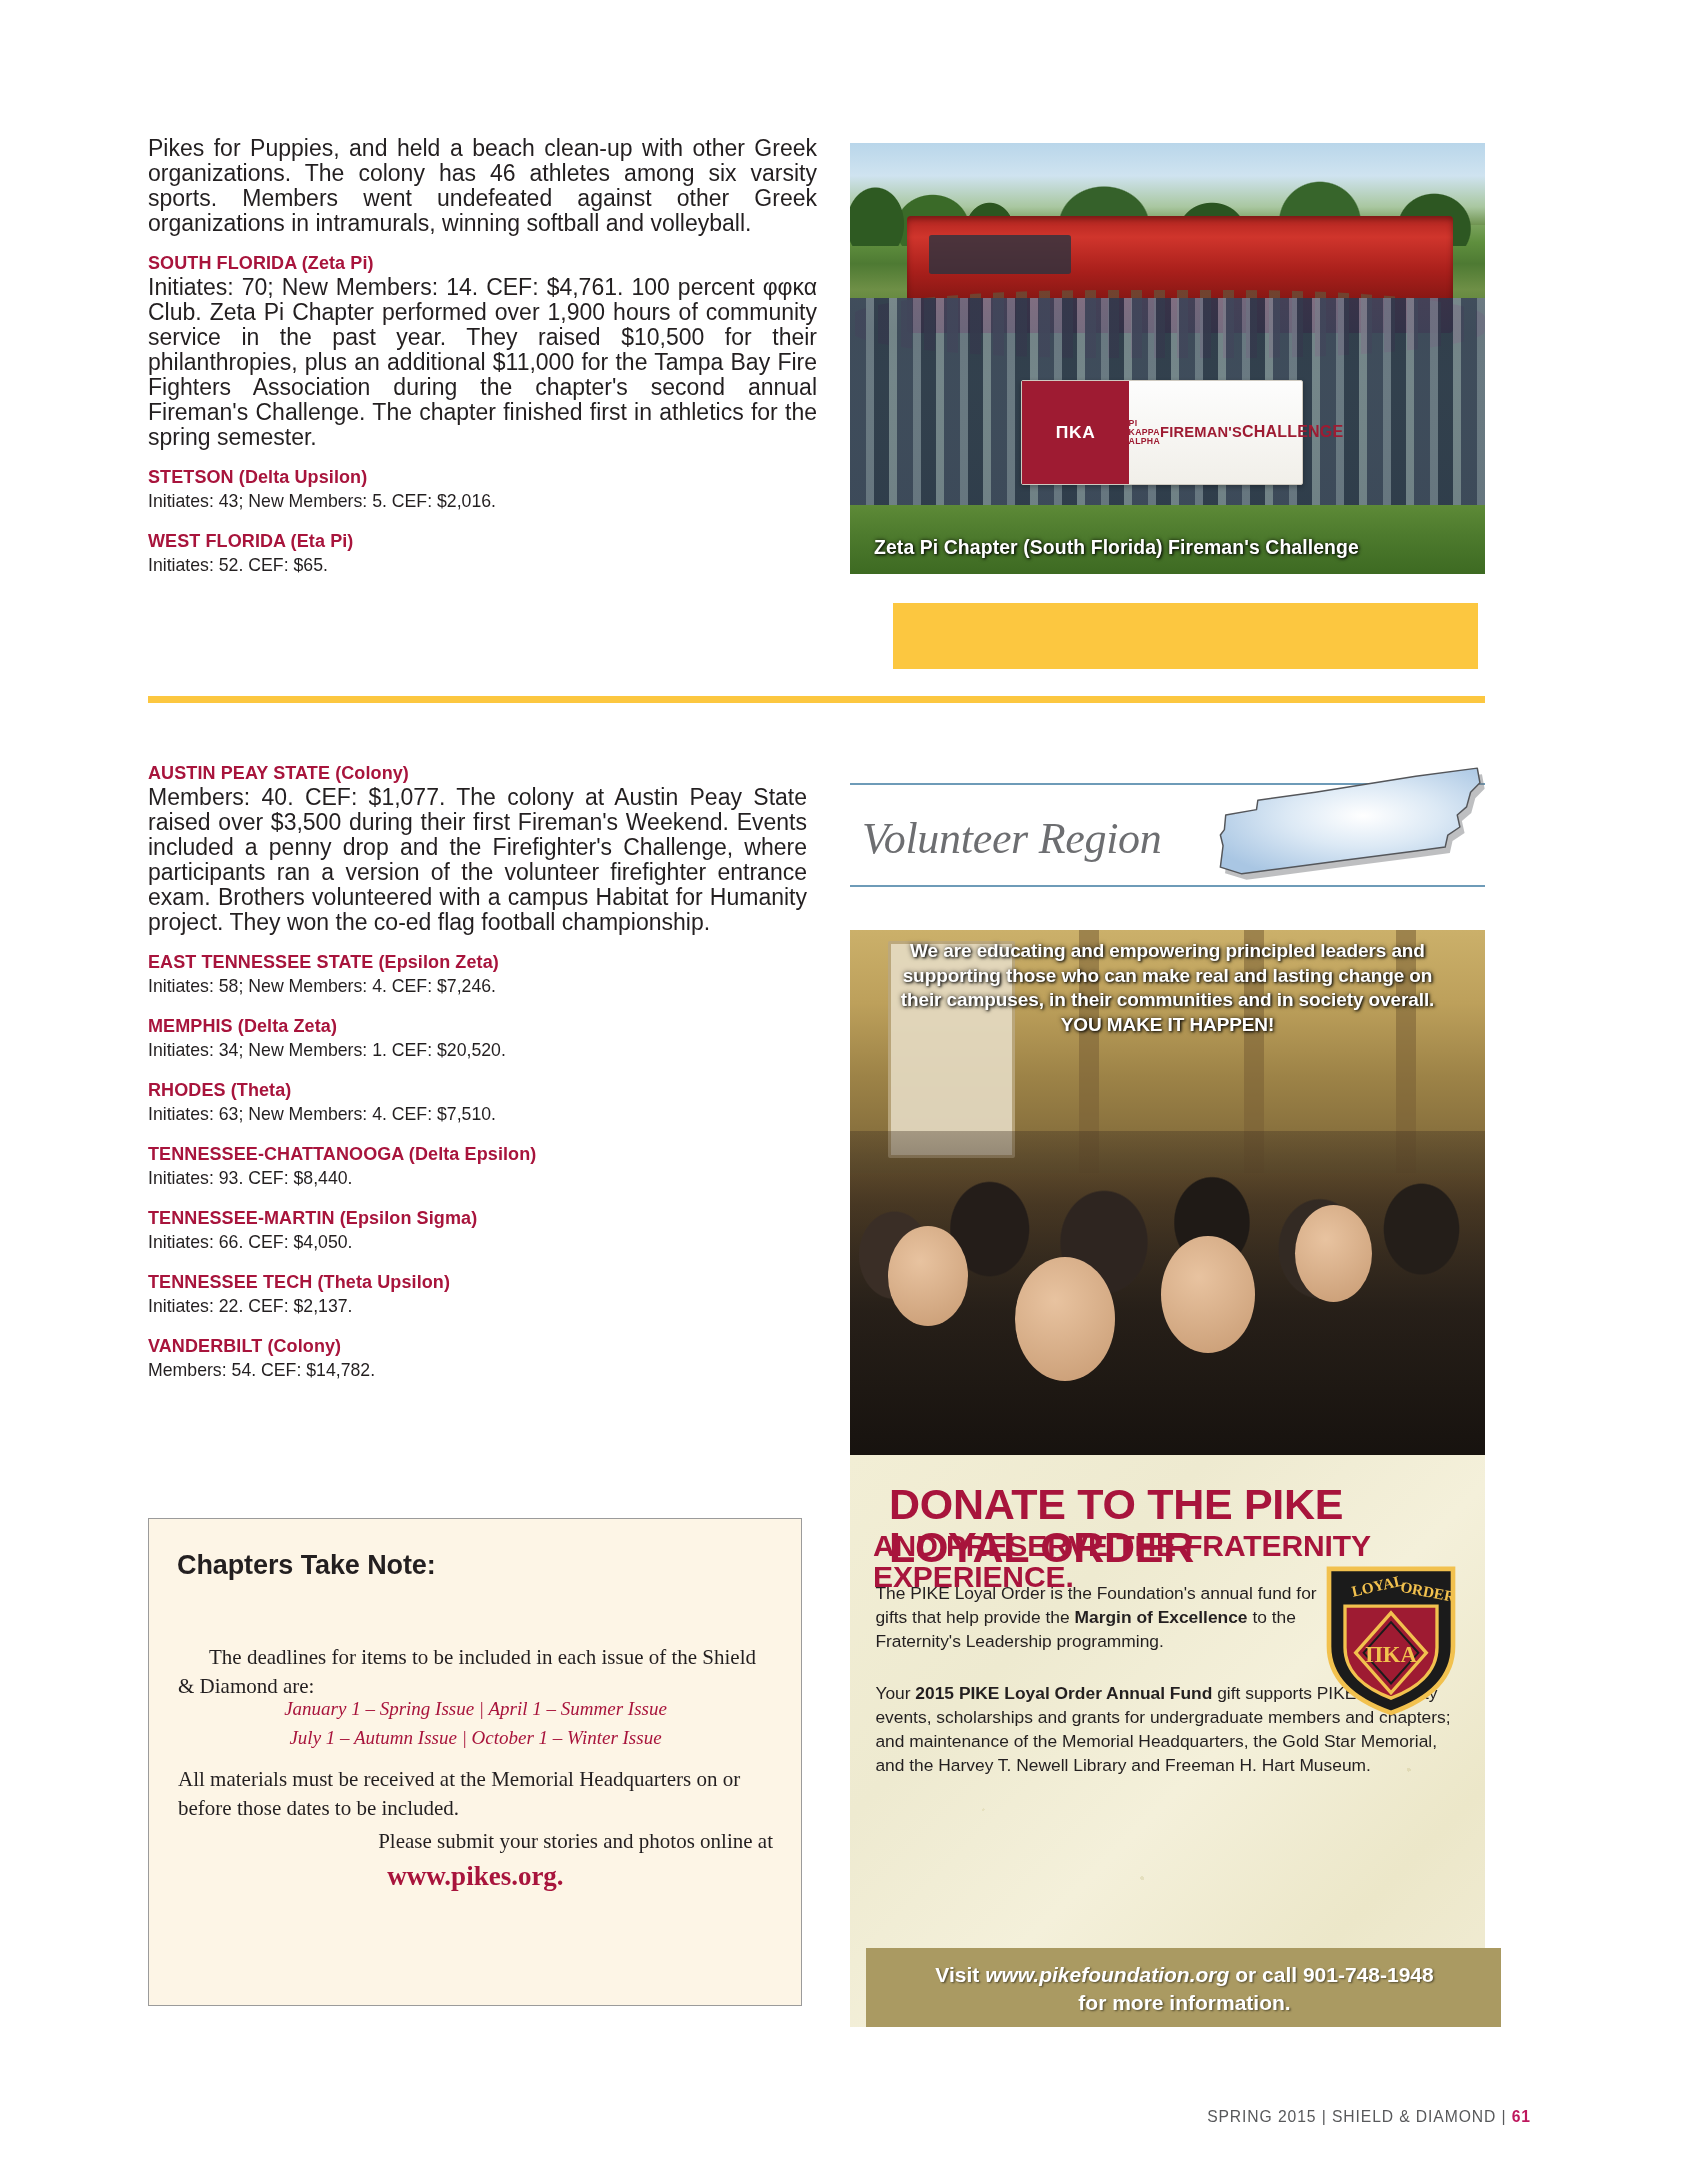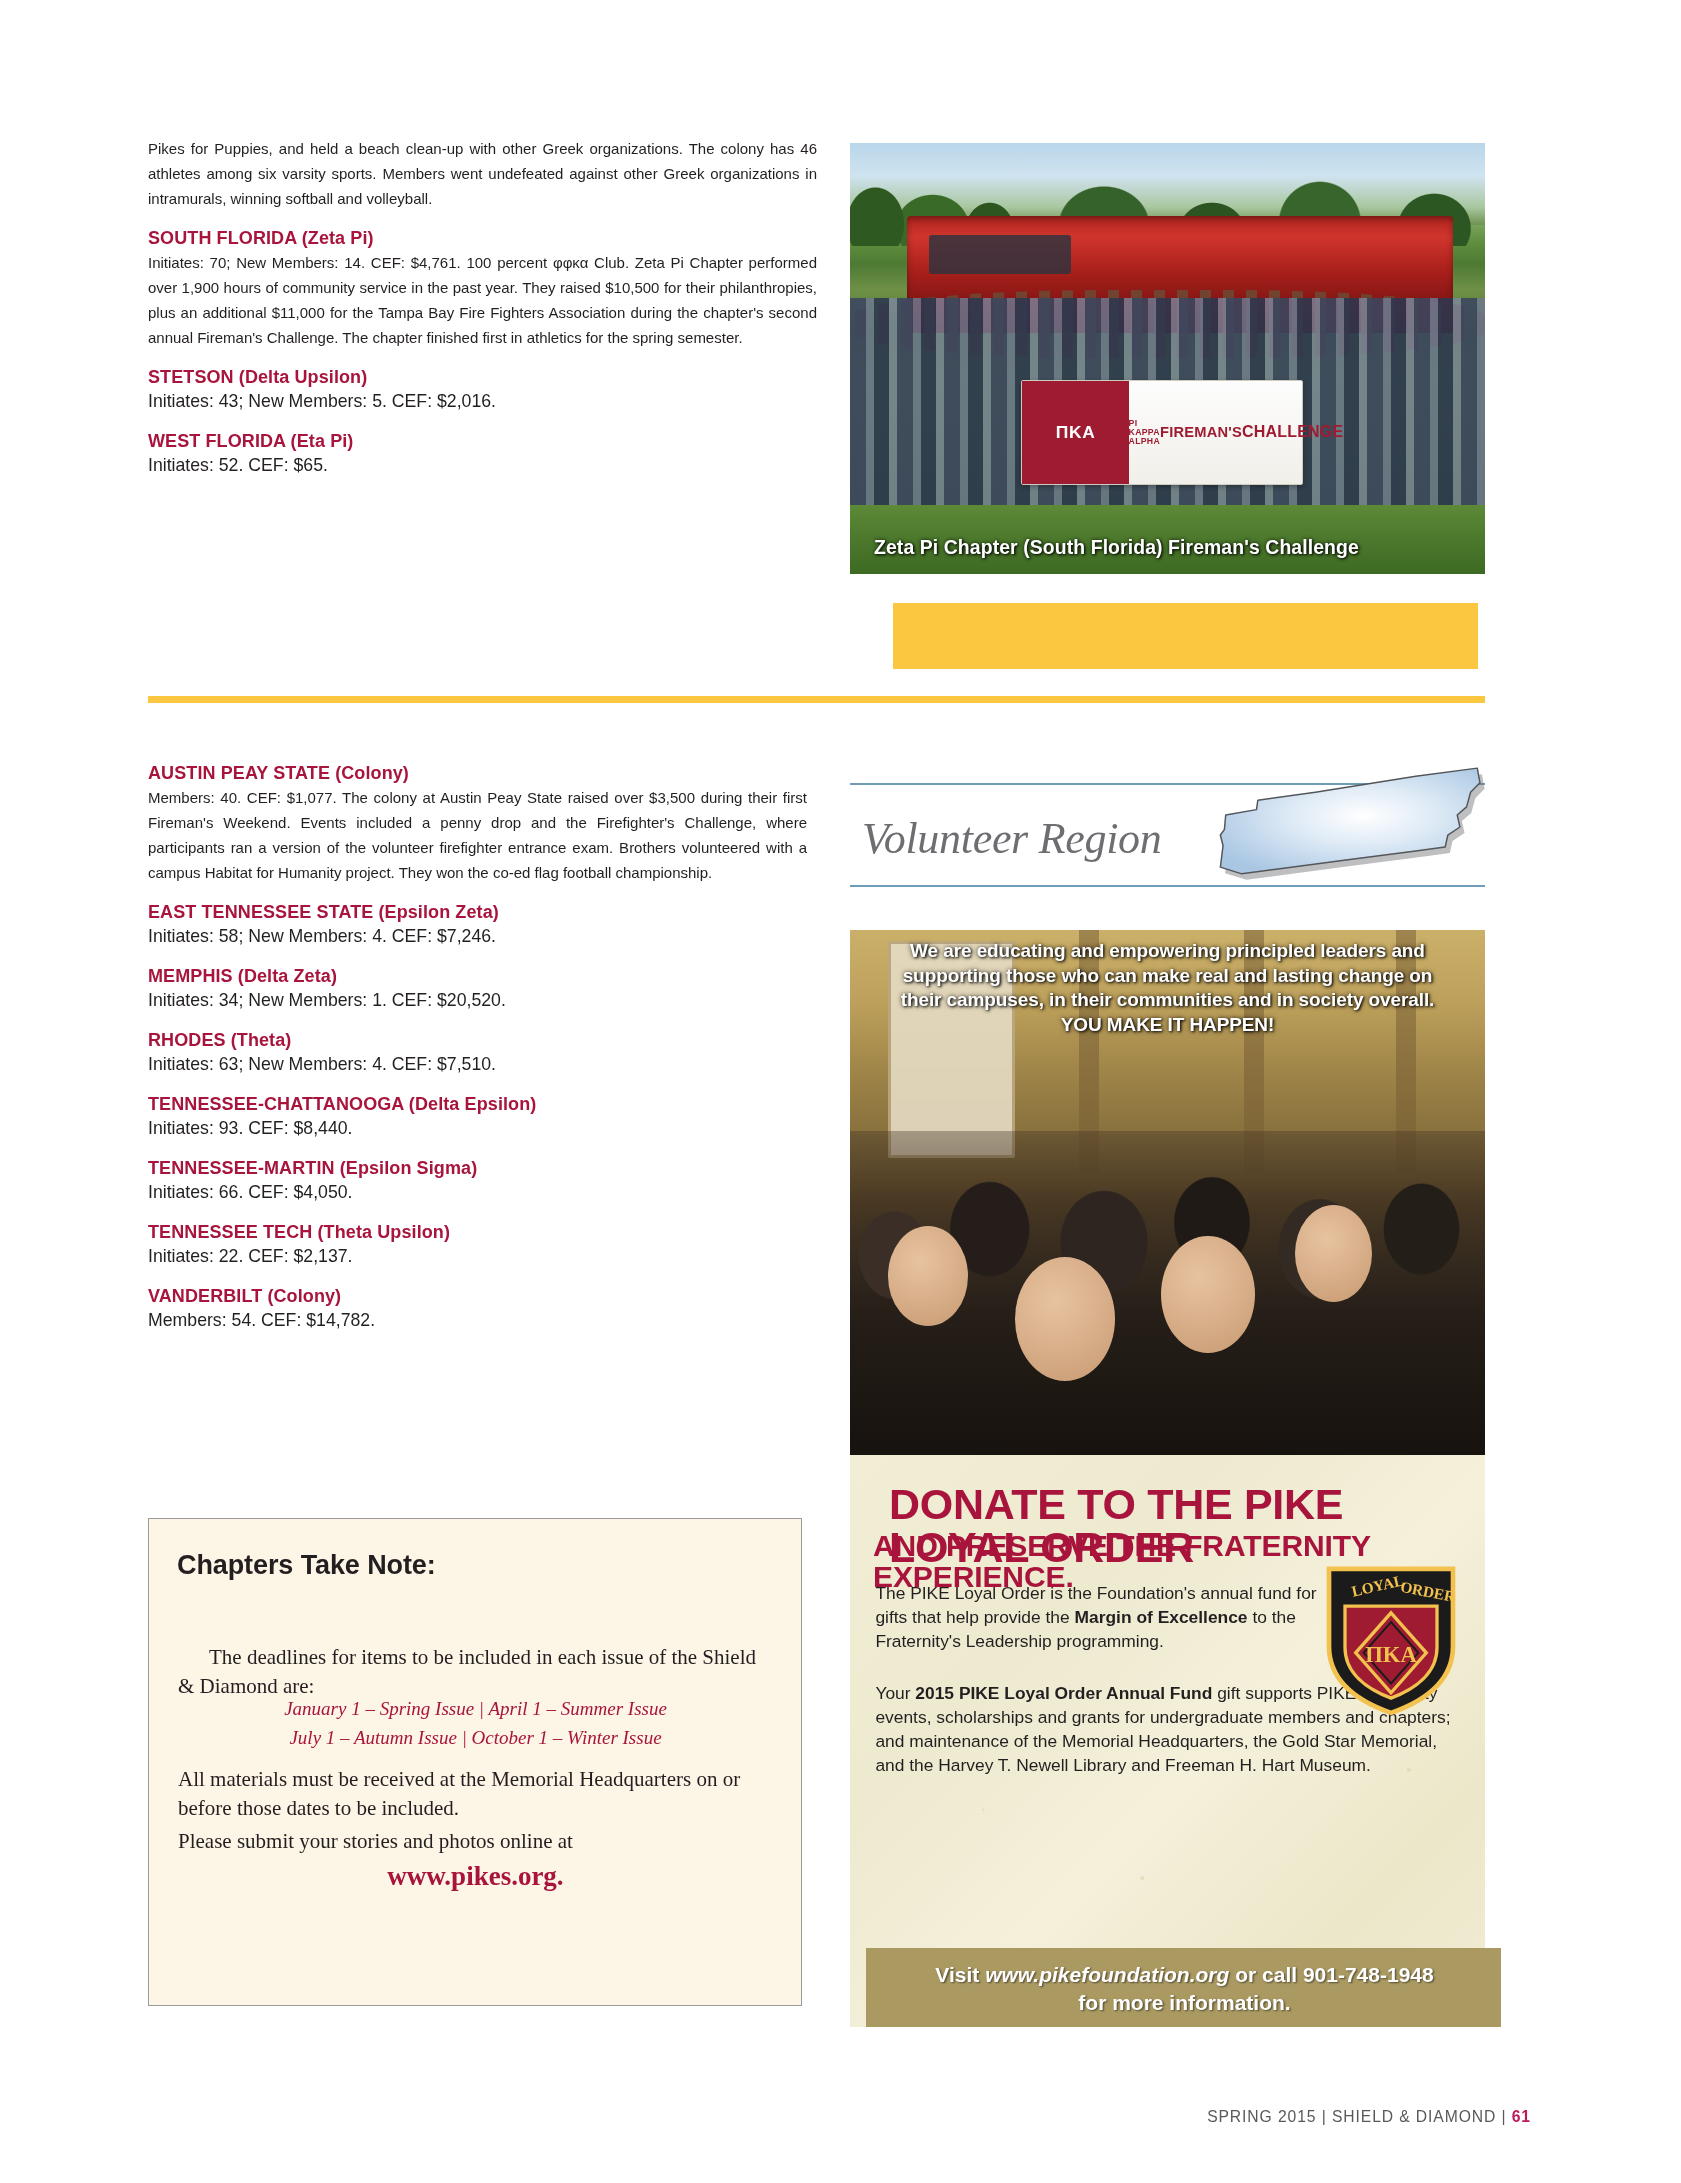--- a/index.html
+++ b/index.html
@@ -1,20 +1,20 @@
 <!DOCTYPE html>
 <html style="font-size:10.7px"><head>
 <meta charset="utf-8">
 <style>
   html,body{margin:0;padding:0;background:#ffffff;}
   body{width:1682px;height:2183px;position:relative;font-family:"Liberation Sans",sans-serif;-webkit-font-smoothing:antialiased;}
   .page{position:absolute;inset:0;background:#fff;overflow:hidden;}
 
   
-  .body-txt{font-family:"Liberation Sans",sans-serif;font-size:15px;line-height:25px;color:#231f20;text-align:justify;}
+  .body-txt{font-family:"Liberation Sans",sans-serif;font-size:23px;line-height:25px;color:#231f20;text-align:justify;}
   .chap-head{font-family:"Liberation Sans",sans-serif;font-weight:bold;font-size:18px;line-height:23px;color:#a8143c;letter-spacing:0.1px;}
   .chap-line{font-family:"Liberation Sans",sans-serif;font-size:17.7px;line-height:25px;color:#231f20;}
 
   
   #left-col{position:absolute;left:148px;top:136px;width:669px;}
   #left-col p{margin:0;}
   .gap-entry{height:16px;}
 
   #left-col2{position:absolute;left:148px;top:762px;width:659px;}
   #left-col2 p{margin:0;}
@@ -116,21 +116,21 @@
   #visit-txt i{font-style:italic;}
 
   
   #note-box{position:absolute;left:148px;top:1518px;width:654px;height:488px;background:#fdf5e6;border:1.3px solid #9b9b9b;box-sizing:border-box;}
   #note-title{position:absolute;left:28px;top:31px;font-weight:bold;font-size:27px;color:#231f20;letter-spacing:-0.1px;}
   .note-p{position:absolute;left:29px;width:595px;font-family:"Liberation Serif",serif;font-size:21px;line-height:29px;color:#231f20;}
   #note-p1{top:124px;text-indent:31px;}
   #note-dates{position:absolute;left:29px;top:175px;width:595px;text-align:center;font-family:"Liberation Serif",serif;
               font-size:19px;line-height:29px;color:#a8143c;font-style:italic;}
   #note-p2{top:246px;}
-  #note-p3{top:308px;text-align:left;}
+  #note-p3{top:308px;text-align:right;}
   #note-url{position:absolute;left:29px;top:342px;width:595px;text-align:center;font-family:"Liberation Serif",serif;
             font-weight:bold;font-size:27px;color:#a8143c;}
 
   
   #footer{position:absolute;right:151px;top:2108px;font-size:15.7px;letter-spacing:0.9px;color:#58595b;}
   #footer b{color:#be185d;font-weight:bold;}
 </style>
 </head>
 <body>
 

